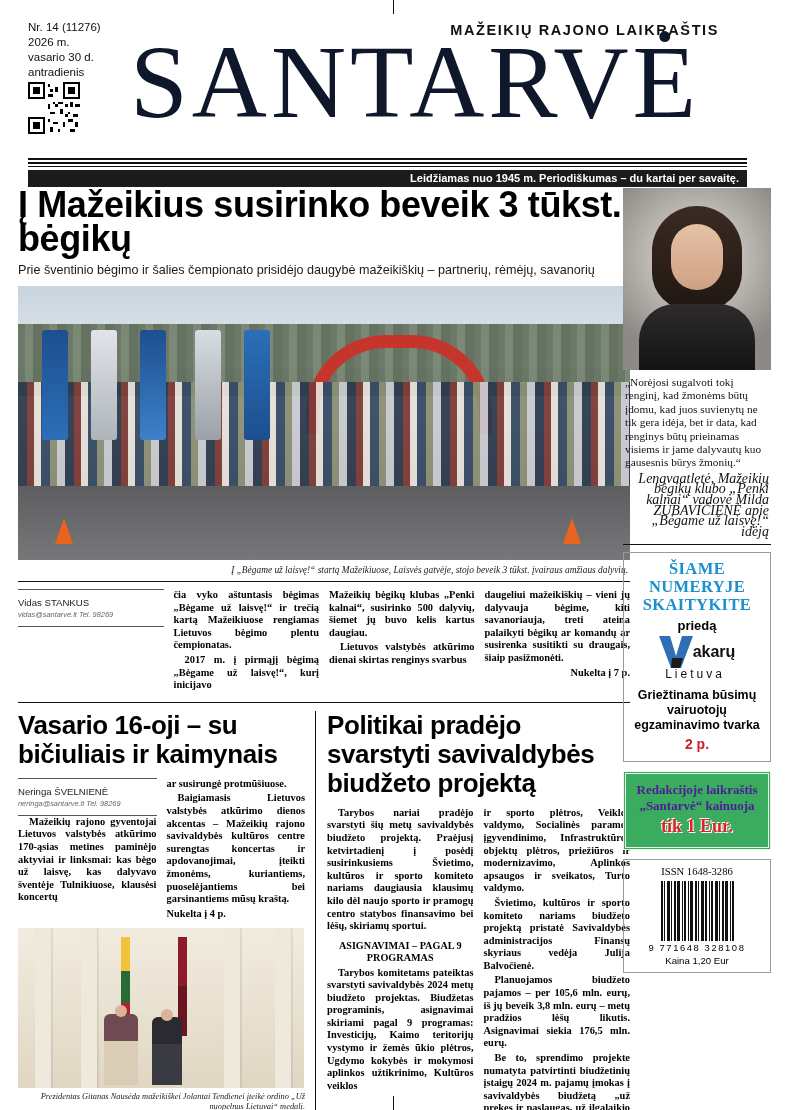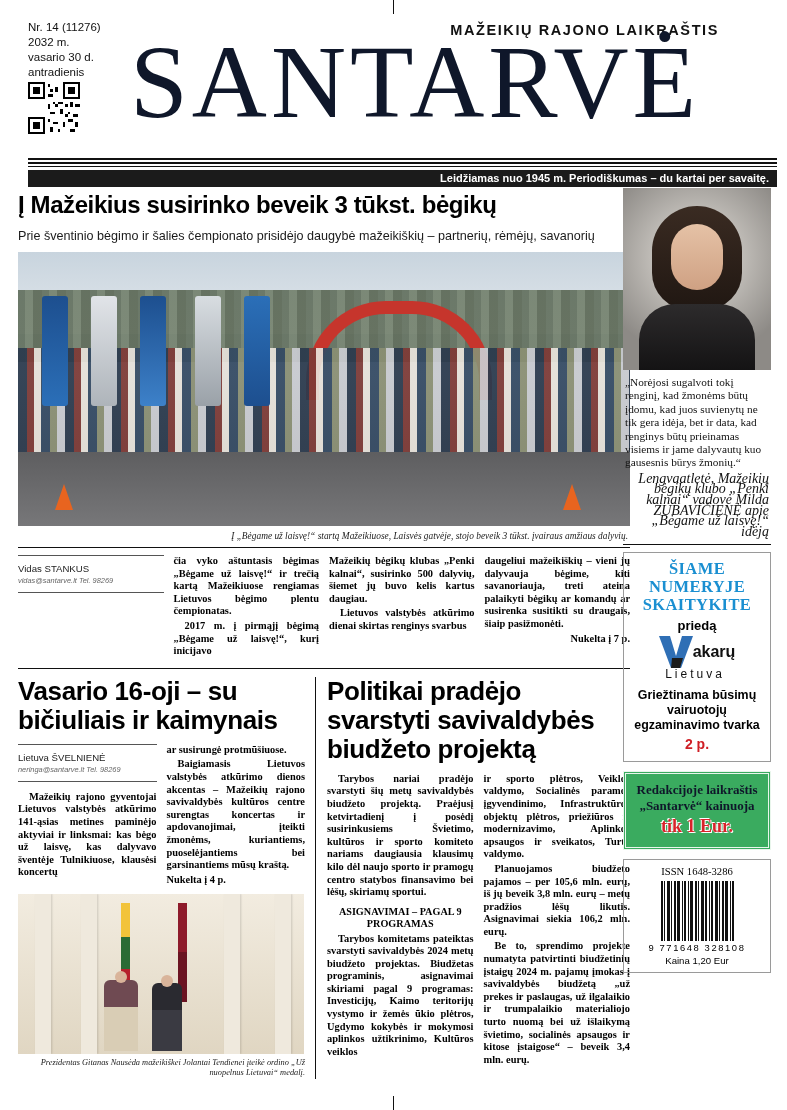--- a/index.html
+++ b/index.html
@@ -22,40 +22,40 @@
   .qr{position:absolute;left:18px;top:82px;width:52px;height:52px;}
   .kicker{position:absolute;right:58px;top:22px;
     font-family:"Liberation Sans",sans-serif;font-weight:bold;font-size:14.5px;
     letter-spacing:1.6px;color:#111;}
   .logo{position:absolute;left:120px;top:30px;width:650px;height:120px;}
   .logo-text{
     font-family:"Liberation Serif",serif;
     font-size:104px;line-height:104px;font-weight:normal;
     color:#0f172a;letter-spacing:4px;
   }
-  .rule-stack{position:absolute;left:18px;right:0;top:158px;}
+  .rule-stack{position:absolute;left:18px;right:30px;top:158px;}
   .rule-stack .r{background:#111;}
   .r1{height:2px;margin-bottom:2px;}
   .r2{height:2px;margin-bottom:2px;}
   .r3{height:1px;margin-bottom:3px;}
   .tagbar{
     height:17px;background:#1b1b1b;color:#fff;
     font-family:"Liberation Sans",sans-serif;font-weight:bold;font-size:11px;
     text-align:right;line-height:17px;padding-right:8px;box-sizing:border-box;
   }
 
   
   .main{position:absolute;left:10px;right:10px;top:188px;bottom:6px;}
   .col-left{position:absolute;left:8px;top:0;width:612px;}
   .col-right{position:absolute;right:6px;top:0;width:148px;}
 
   
   .lead-head{
     font-family:"Liberation Sans",sans-serif;font-weight:bold;
-    font-size:24px;line-height:34px;letter-spacing:-0.4px;margin:0 0 7px 0;
+    font-size:36px;line-height:34px;letter-spacing:-0.4px;margin:0 0 7px 0;
   }
   .lead-sub{
     font-family:"Liberation Sans",sans-serif;font-size:12.6px;line-height:15px;
     margin:0 0 8px 0;color:#1a1a1a;
   }
 
   
   .photo-lead{
     width:612px;height:274px;position:relative;overflow:hidden;
     background:linear-gradient(#b9c6d2,#cfd6dc 45%,#8f8f8f 70%,#6f6f6f 100%);
@@ -85,21 +85,21 @@
   .cap-lead{
     font-family:"Liberation Serif",serif;font-style:italic;font-size:9.4px;line-height:12px;
     text-align:right;padding:4px 2px 0 0;color:#1a1a1a;
   }
 
   .hr-thin{border-top:1px solid #111;margin:5px 0 0 0;height:0;}
 
   
   .story4{display:flex;gap:10px;margin-top:7px;}
   .story4 .c{width:146px;}
-  .byline{border-top:1px solid #555;border-bottom:1px solid #555;padding:7px 0 6px 0;margin-bottom:9px;}
+  .byline{border-top:1px solid #555;border-bottom:1px solid #555;padding:7px 0 6px 0;}
   .byline .nm{font-family:"Liberation Sans",sans-serif;font-size:9.6px;color:#222;line-height:12px;}
   .byline .em{font-family:"Liberation Sans",sans-serif;font-style:italic;font-size:7.4px;color:#666;line-height:11px;}
   p.body{font-size:10.4px;line-height:12.6px;text-align:justify;margin:0 0 2px 0;
     font-family:"Liberation Serif",serif;font-weight:bold;text-indent:11px;
     -webkit-hyphens:auto;hyphens:auto;}
   p.body.ni{text-indent:0;}
   .jump{font-weight:bold;font-size:10.4px;text-align:right;display:block;}
 
   .hr-thick{border-top:1px solid #111;margin:8px 0 0 0;height:0;}
 
@@ -159,21 +159,21 @@
   .promo-pr{font-family:"Liberation Sans",sans-serif;font-weight:bold;font-size:13px;margin-top:4px;}
   .vk-logo{display:flex;align-items:center;justify-content:center;margin:3px 0 1px 0;}
   .vk-word{font-family:"Liberation Sans",sans-serif;font-weight:bold;font-size:16px;color:#111;line-height:24px;}
   .vk-sub{font-family:"Liberation Sans",sans-serif;font-size:12px;letter-spacing:3px;color:#111;
     text-align:center;padding-right:4px;margin-top:-2px;}
   .promo-desc{font-family:"Liberation Sans",sans-serif;font-weight:bold;font-size:12.4px;
     line-height:15px;margin-top:7px;}
   .promo-pg{font-family:"Liberation Sans",sans-serif;font-weight:bold;font-size:14px;color:#cf1f26;margin-top:3px;}
 
   .green{margin-top:9px;background:#3aab5f;border:3px double #e9f6ec;padding:8px 4px 10px 4px;text-align:center;}
-  .green-t{font-family:"Liberation Serif",serif;font-weight:bold;font-size:13px;line-height:15.5px;color:#0f172a;}
+  .green-t{font-family:"Liberation Serif",serif;font-weight:bold;font-size:13px;line-height:15.5px;color:#4c1d95;}
   .green-p{font-family:"Liberation Serif",serif;font-weight:bold;font-size:18px;color:#d8232a;margin-top:3px;
     text-shadow:0 0 1px #fff,1px 1px 0 #fff,-1px -1px 0 #fff;}
 
   .issn-box{margin-top:9px;border:1px solid #9a9a9a;padding:6px 5px 6px 5px;text-align:center;}
   .issn-t{font-family:"Liberation Serif",serif;font-size:10.6px;margin-bottom:4px;}
   .barcode{height:60px;display:flex;align-items:flex-end;justify-content:center;gap:0;}
   .barcode i{display:block;background:#111;height:100%;}
   .bc-digits{font-family:"Liberation Sans",sans-serif;font-size:9.4px;letter-spacing:1.6px;margin-top:1px;}
   .bc-price{font-family:"Liberation Sans",sans-serif;font-size:9.6px;margin-top:2px;}
 
@@ -186,21 +186,21 @@
 
 <div class="page">
 
   <div class="crop-mark cm-t"></div>
   <div class="crop-mark cm-b"></div>
 
   <div class="masthead">
 
     <div class="issue-block">
       <div class="issue-line">Nr. 14 (11276)</div>
-      <div class="issue-line">2032  m.</div>
+      <div class="issue-line">2026  m.</div>
       <div class="issue-line">vasario 30 d.</div>
       <div class="issue-line">antradienis</div>
     </div>
 
     <svg class="qr" viewBox="0 0 21 21" shape-rendering="crispEdges">
       <rect width="21" height="21" fill="#fff"></rect>
       <g fill="#000">
         <rect x="0" y="0" width="7" height="1"></rect>
           <rect x="0" y="6" width="7" height="1"></rect>
         <rect x="0" y="0" width="1" height="7"></rect>
@@ -305,24 +305,24 @@
 
       <div class="hr-thick"></div>
 
       <div class="lower">
 
         <div class="art-a">
           <h2 class="sec-head">Vasario 16-oji – su bičiuliais ir kaimynais</h2>
           <div class="two">
             <div class="c">
               <div class="byline">
-                <div class="nm">Lietuva ŠVELNIENĖ</div>
+                <div class="nm">Neringa ŠVELNIENĖ</div>
                 <div class="em">neringa@santarve.lt Tel. 98269</div>
               </div>
-              <p class="body">Mažeikių rajono gyventojai Lietuvos valstybės atkūrimo 141-ąsias metines paminėjo aktyviai ir linksmai: kas bėgo už laisvę, kas dalyvavo šventėje Tulnikiuose, klausėsi koncertų</p>
+              <p class="body">Mažeikių rajono gyventojai Lietuvos valstybės atkūrimo 170-ąsias metines paminėjo aktyviai ir linksmai: kas bėgo už laisvę, kas dalyvavo šventėje Tulnikiuose, klausėsi koncertų</p>
             </div>
             <div class="c">
               <p class="body ni">ar susirungė protmūšiuose.</p>
               <p class="body">Baigiamasis Lietuvos valstybės atkūrimo dienos akcentas – Mažeikių rajono savivaldybės kultūros centre surengtas koncertas ir apdovanojimai, įteikti žmonėms, kuriantiems, puoselėjantiems bei garsinantiems mūsų kraštą.</p>
               <span class="jump" style="text-align:left">Nukelta į 4 p.</span>
             </div>
           </div>
 
           <div class="photo-bottom">
             <div class="pb-wall"></div>
@@ -343,21 +343,22 @@
         <div class="art-b">
           <h2 class="sec-head">Politikai pradėjo svarstyti savivaldybės biudžeto projektą</h2>
           <div class="two-b">
             <div class="c">
               <p class="body">Tarybos nariai pradėjo svarstyti šių metų savivaldybės biudžeto projektą. Praėjusį ketvirtadienį į posėdį susirinkusiems Švietimo, kultūros ir sporto komiteto nariams daugiausia klausimų kilo dėl naujo sporto ir pramogų centro statybos finansavimo bei lėšų, skiriamų sportui.</p>
               <div class="subhead">ASIGNAVIMAI – PAGAL 9 PROGRAMAS</div>
               <p class="body">Tarybos komitetams pateiktas svarstyti savivaldybės 2024 metų biudžeto projektas. Biudžetas programinis, asignavimai skiriami pagal 9 programas: Investicijų, Kaimo teritorijų vystymo ir žemės ūkio plėtros, Ugdymo kokybės ir mokymosi aplinkos užtikrinimo, Kultūros veiklos</p>
             </div>
             <div class="c">
               <p class="body ni">ir sporto plėtros, Veiklos valdymo, Socialinės paramos įgyvendinimo, Infrastruktūros objektų plėtros, priežiūros ir modernizavimo, Aplinkos apsaugos ir sveikatos, Turto valdymo.</p>
-              <p class="body">Planuojamos biudžeto pajamos – per 105,6 mln. eurų, iš jų beveik 3,8 mln. eurų – metų pradžios lėšų likutis. Asignavimai siekia 106,2 mln. eurų.</p>
+              <p class="body">Švietimo, kultūros ir sporto komiteto nariams biudžeto projektą pristatė Savivaldybės administracijos Finansų skyriaus vedėja Julija Balvočienė.</p>
+              <p class="body">Planuojamos biudžeto pajamos – per 105,6 mln. eurų, iš jų beveik 3,8 mln. eurų – metų pradžios lėšų likutis. Asignavimai siekia 176,5 mln. eurų.</p>
               <p class="body">Be to, sprendimo projekte numatyta patvirtinti biudžetinių įstaigų 2024 m. pajamų įmokas į savivaldybės biudžetą „už prekes ir paslaugas, už ilgalaikio ir trumpalaikio materialiojo turto nuomą bei už išlaikymą švietimo, socialinės apsaugos ir kitose įstaigose“ – beveik 3,4 mln. eurų.</p>
 
             </div>
           </div>
         </div>
 
       </div>
     </div>
 
     <div class="col-right">

